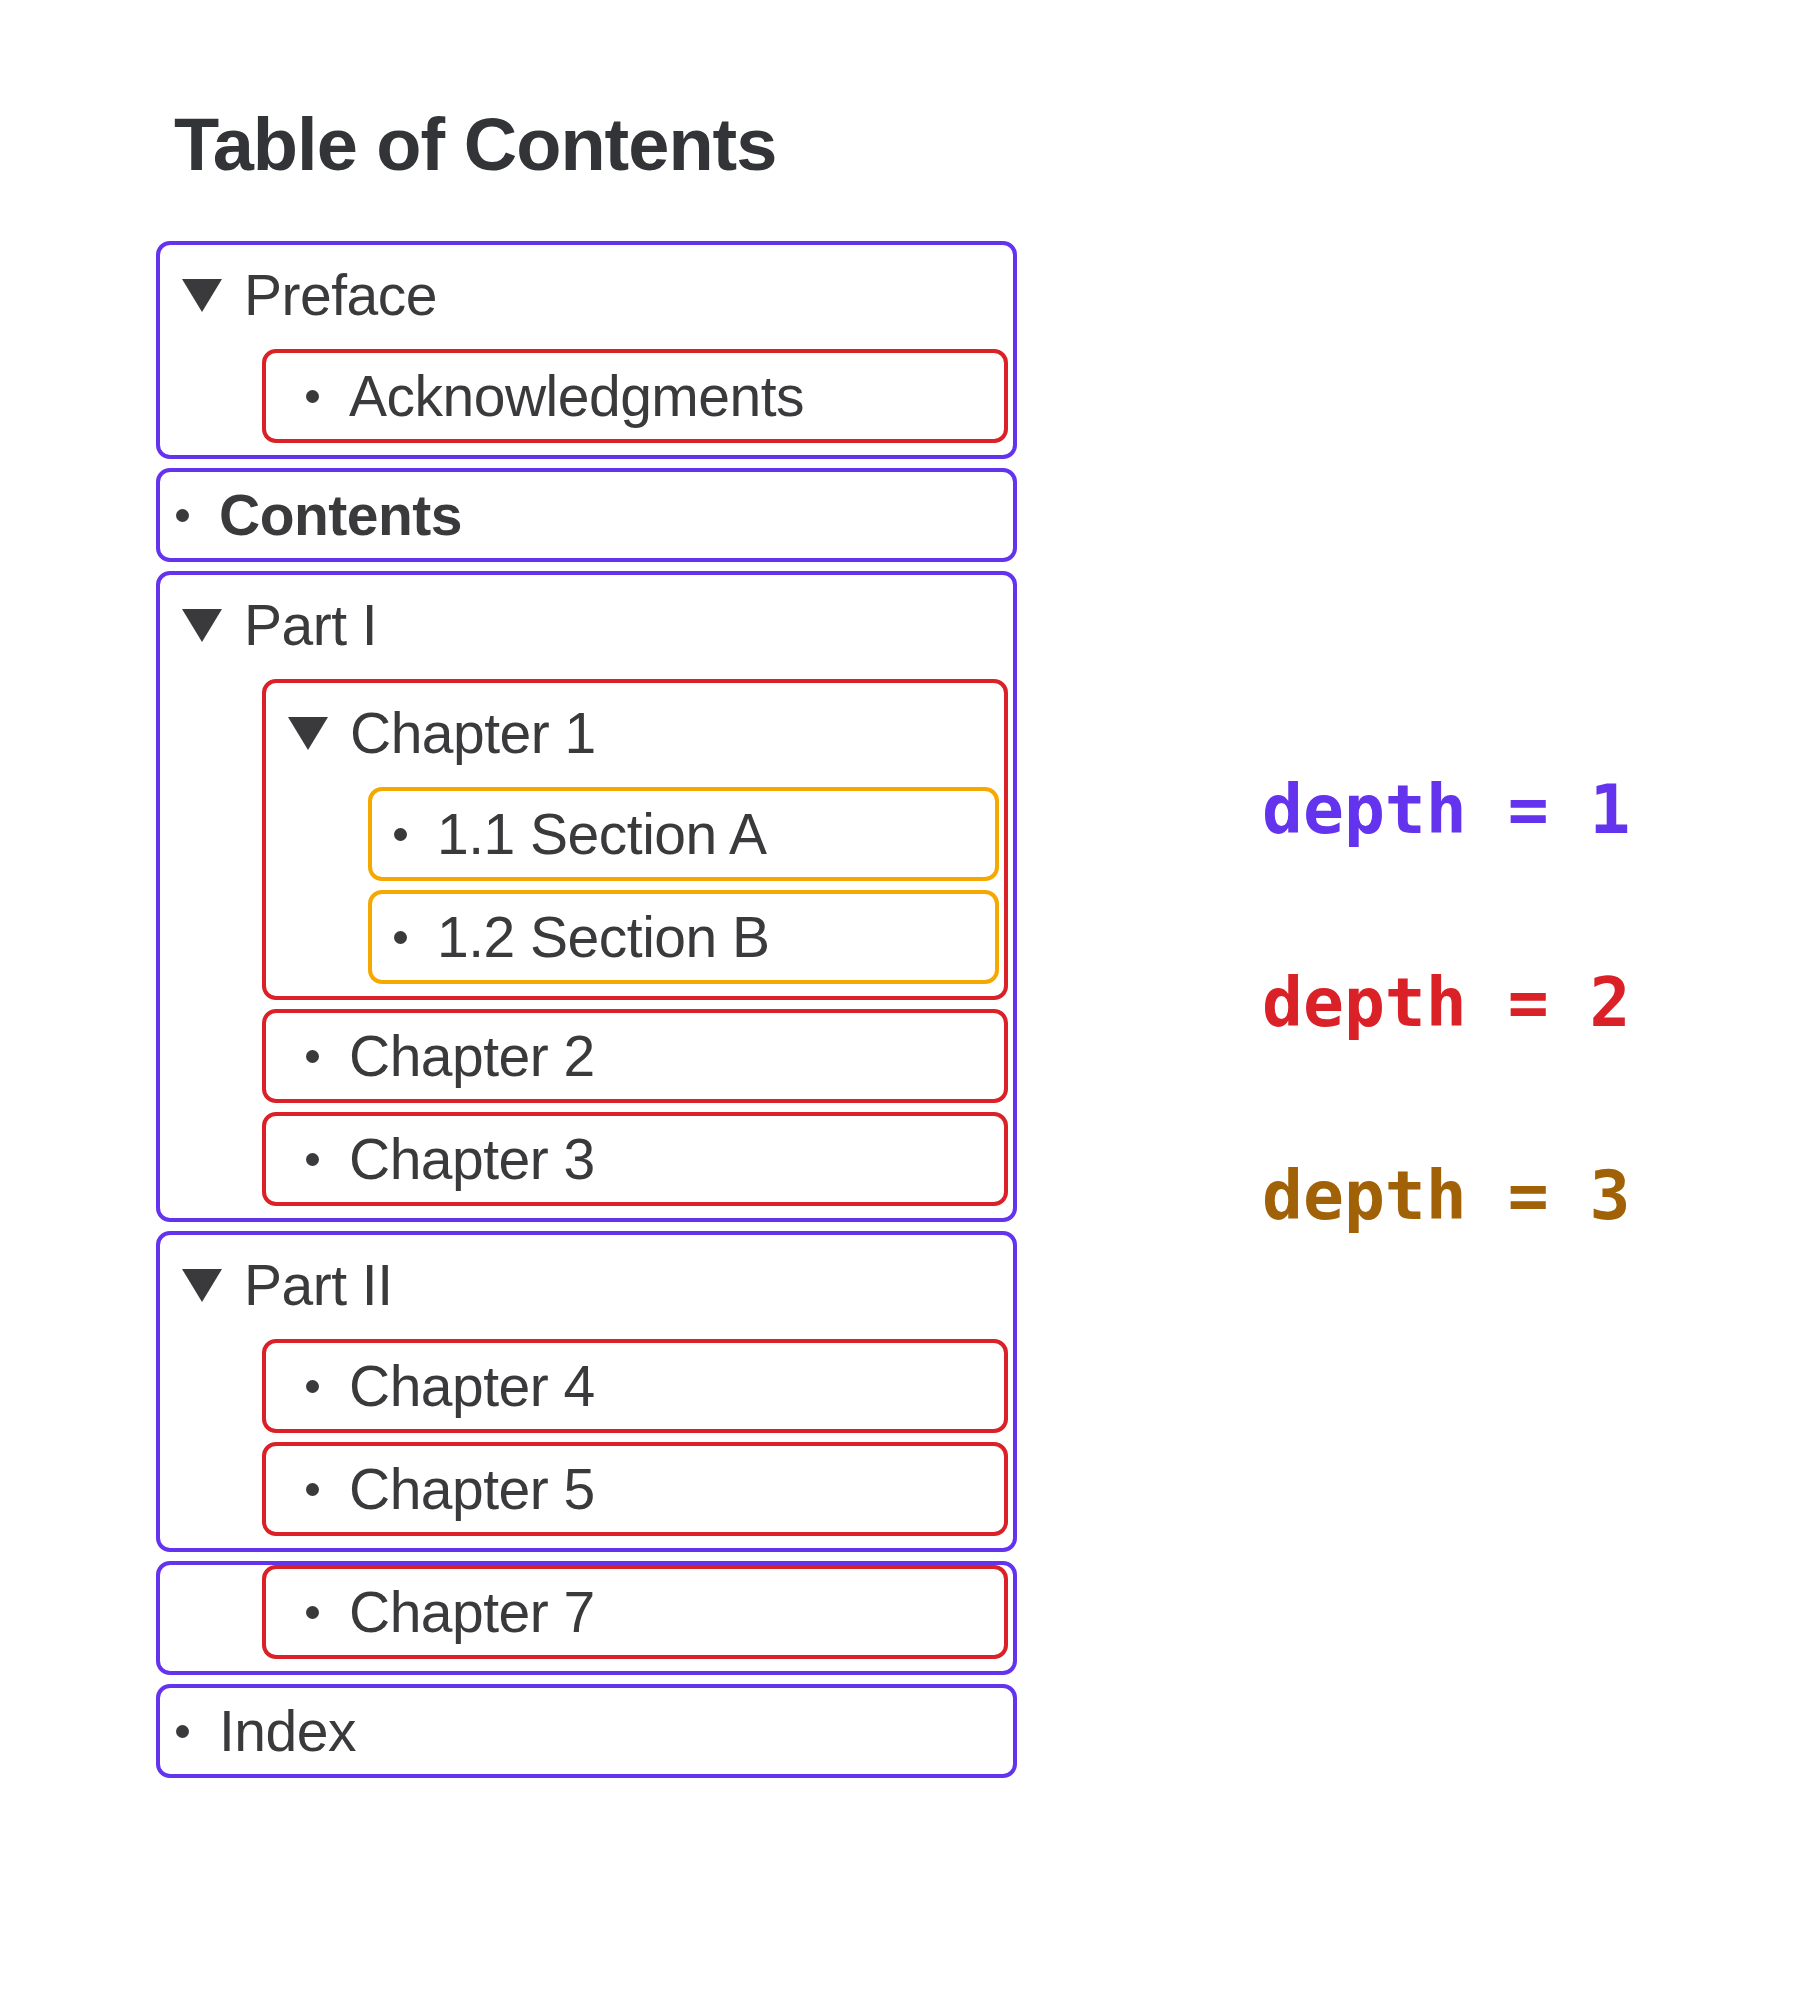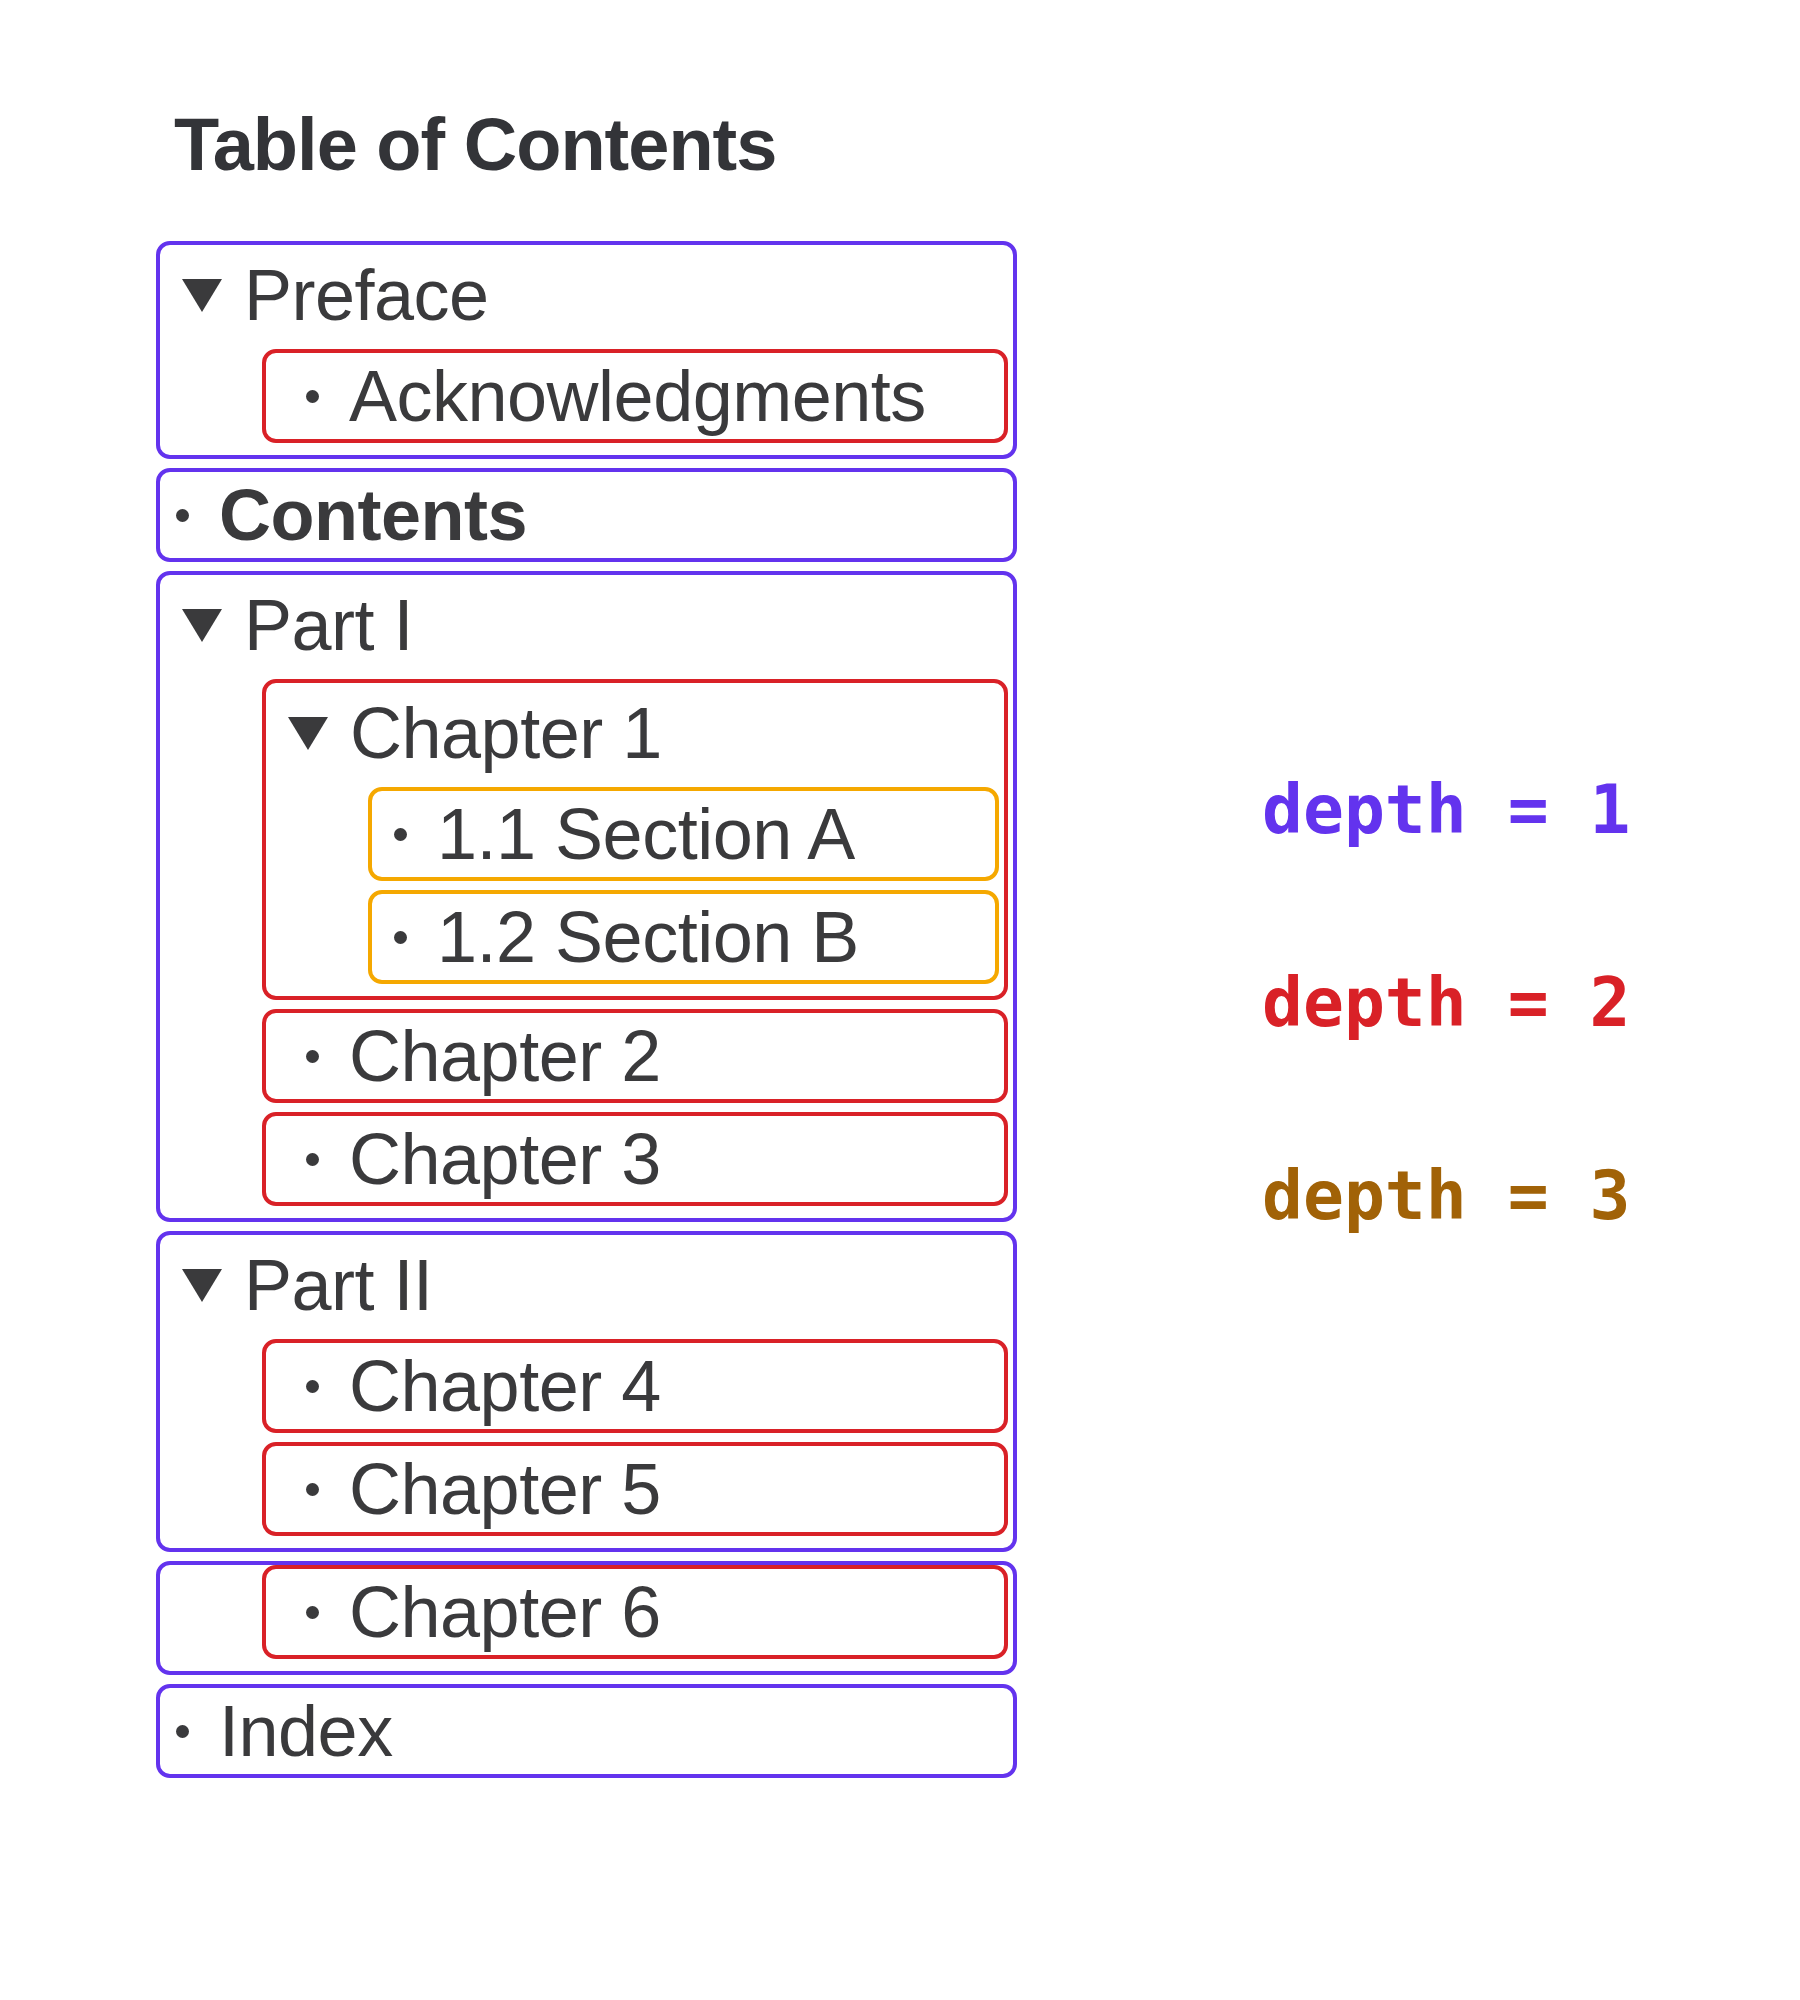--- a/index.html
+++ b/index.html
@@ -31,21 +31,21 @@
     box-sizing:border-box;
     border:4px solid #000;
     border-radius:14px;
     background:#ffffff;
     margin-bottom:9px;
   }
   .node:last-child{margin-bottom:0;}
   .row{
     display:flex;
     align-items:center;
-    font-size:72px;
+    font-size:57px;
     line-height:60px;
     letter-spacing:-0.5px;
     color:var(--ink);
     white-space:nowrap;
   }
   .row.parent{
     padding:20px 20px 24px 22px;
     column-gap:22px;
   }
   .row.leaf{
@@ -172,21 +172,21 @@
               <span>Chapter 5</span>
             </div>
           </div>
         </div>
       </div>
       <div class="node" style="border-color: rgb(99, 51, 238);">
         <div class="children">
           <div class="node" style="border-color: rgb(217, 33, 39);">
             <div class="row leaf pd2">
               <span class="dot"></span>
-              <span>Chapter 6</span>
+              <span>Chapter 7</span>
             </div>
           </div>
         </div>
       </div>
       <div class="node" style="border-color: rgb(99, 51, 238);">
         <div class="row leaf pd1">
           <span class="dot"></span>
           <span>Index</span>
         </div>
       </div>

